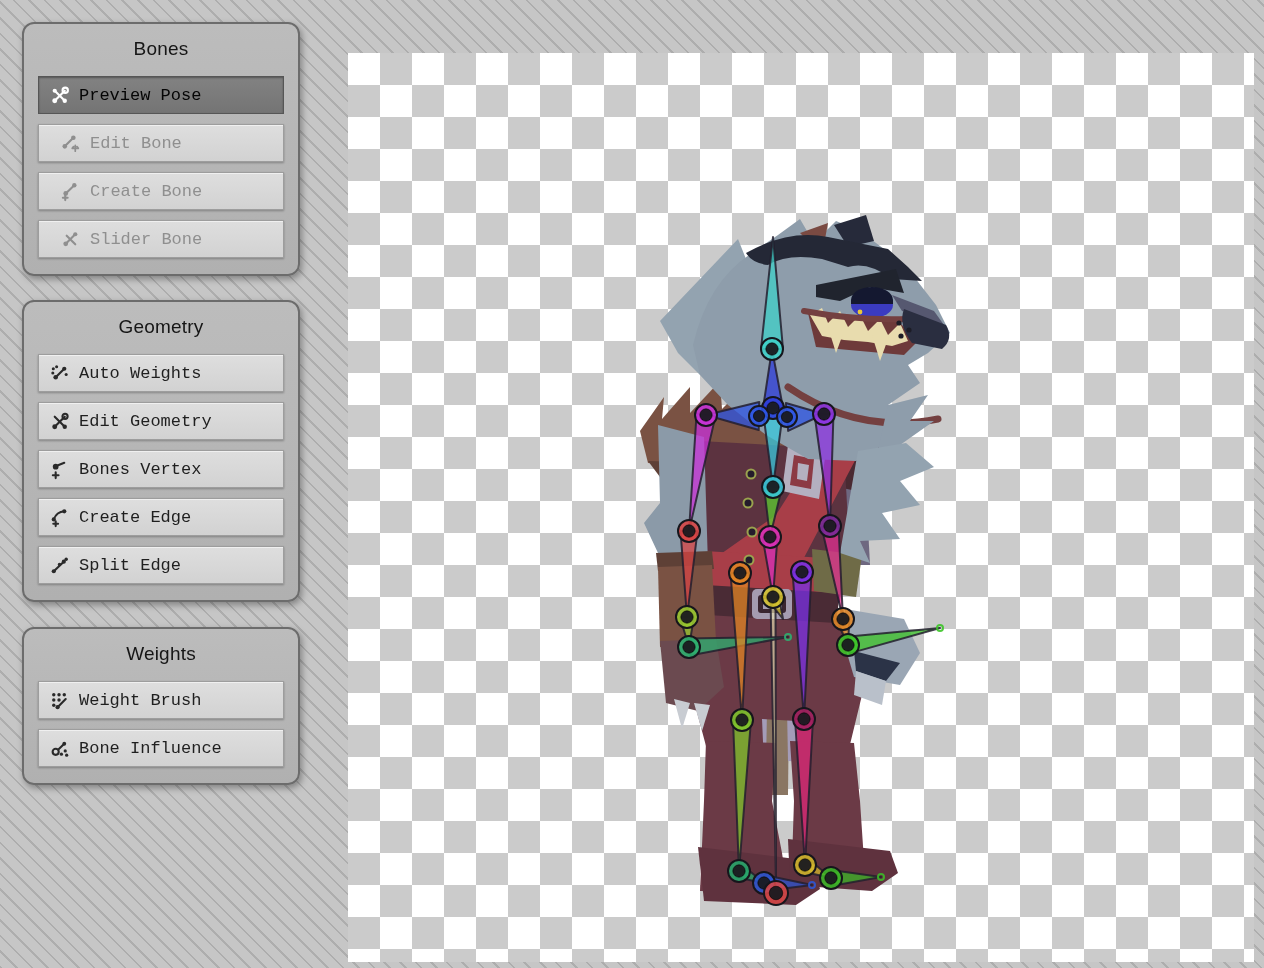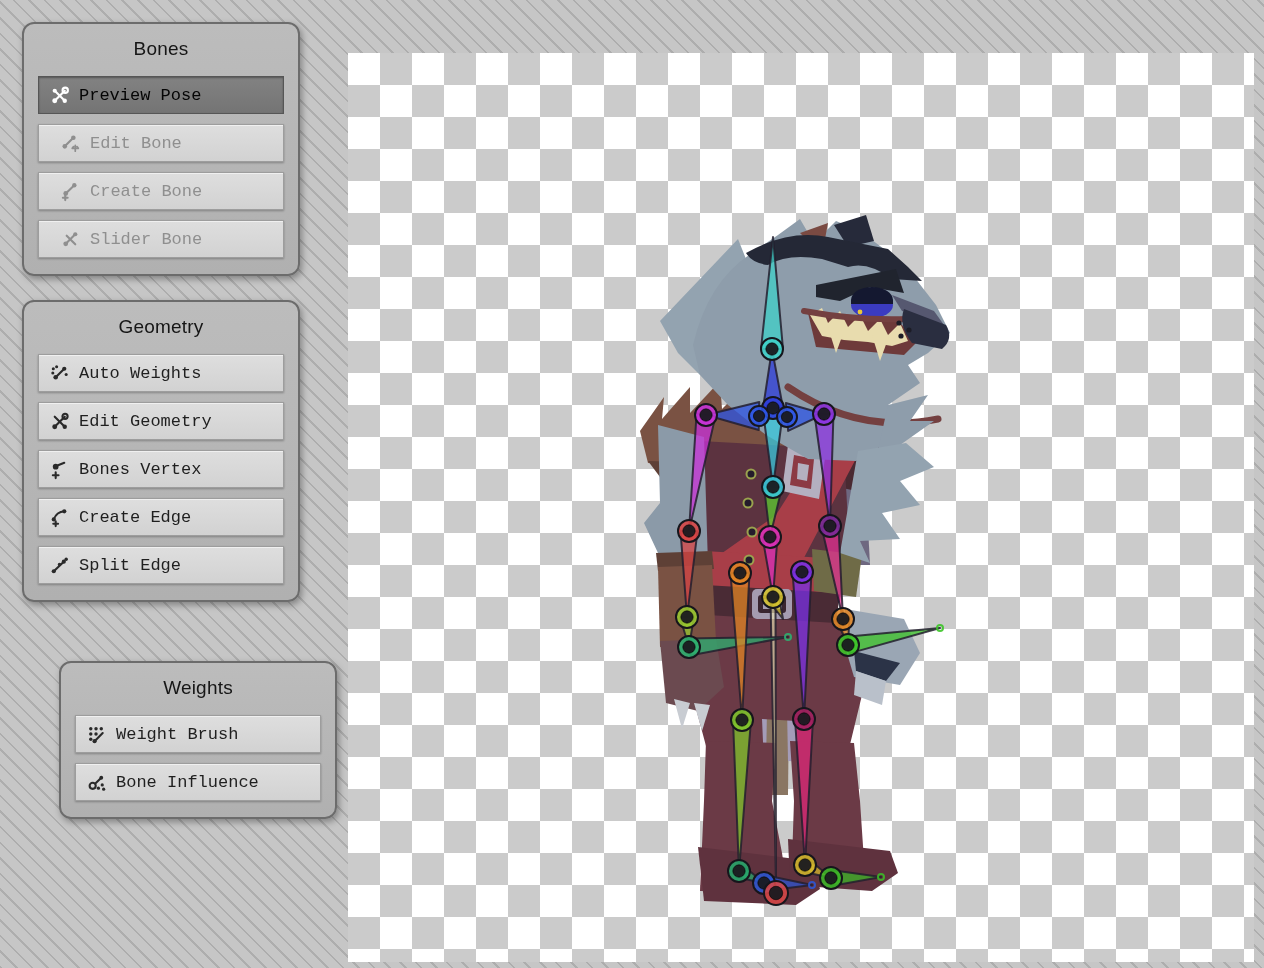--- a/index.html
+++ b/index.html
@@ -386,21 +386,21 @@
             <circle cx="5" cy="17" r="2.2" fill="currentColor" stroke="none"></circle>
             <circle cx="15.5" cy="7" r="2.2" fill="currentColor" stroke="none"></circle>
             <circle cx="18" cy="4.5" r="1.8" fill="currentColor" stroke="none"></circle>
             <circle cx="11" cy="10" r="1.8" fill="currentColor" stroke="none"></circle>
           </svg>
         </span>
         <span>Split Edge</span>
       </button>
     </div>
   </section>
-<section class="panel" style="top:661px;margin-left:37px;">
+<section class="panel" style="top:627px;">
     <h2>Weights</h2>
     <div class="btns">
       <button class="tool-btn">
         <span class="ic">
           <svg viewBox="0 0 22 22" width="21" height="21" fill="none" stroke="currentColor" stroke-width="2.2" stroke-linecap="round" stroke-linejoin="round">
             <circle cx="5" cy="5" r="1.8" fill="currentColor" stroke="none"></circle>
             <circle cx="10.5" cy="5" r="1.8" fill="currentColor" stroke="none"></circle>
             <circle cx="16" cy="5" r="1.8" fill="currentColor" stroke="none"></circle>
             <circle cx="5" cy="10.5" r="1.8" fill="currentColor" stroke="none"></circle>
             <circle cx="10.5" cy="10.5" r="1.8" fill="currentColor" stroke="none"></circle>

